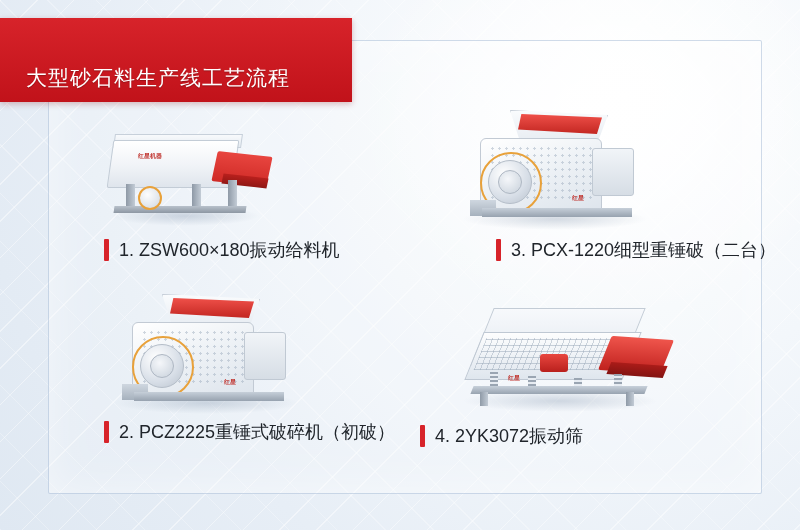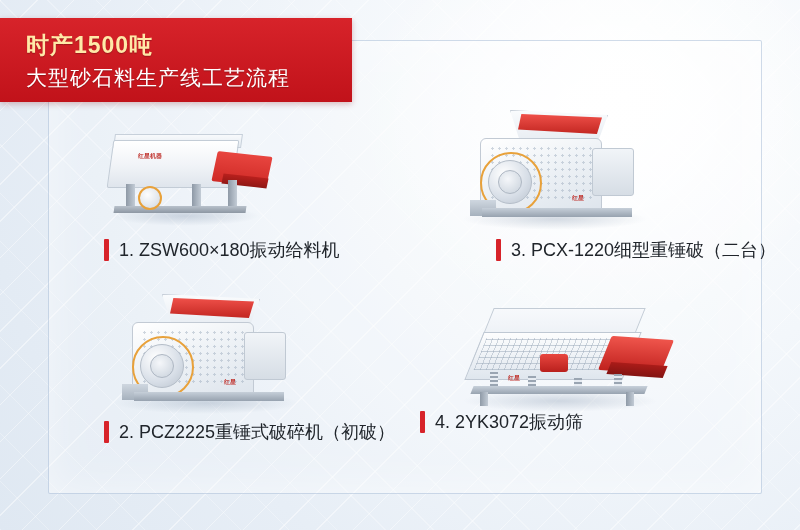--- a/index.html
+++ b/index.html
@@ -54,21 +54,21 @@
   .cap{position:absolute;display:flex;align-items:center;}
   .cap .bar{
     width:5px;height:22px;background:#d7232a;margin-right:10px;border-radius:1px;flex:0 0 auto;
   }
   .cap .txt{
     font-size:18px;color:#20252b;white-space:nowrap;
   }
   .cap-1{left:104px;top:238px;}
   .cap-2{left:104px;top:420px;justify-content:flex-end;}
   .cap-3{left:448px;top:238px;padding-left:48px;}
-  .cap-4{left:420px;top:410px;}
+  .cap-4{left:420px;top:424px;}
 
   .machine{position:absolute;}
 
   
   .shadow-ell{
     position:absolute;border-radius:50%;
     background:radial-gradient(ellipse at center, rgba(120,140,165,.30) 0%, rgba(120,140,165,0) 70%);
   }
   .circle-mark{
     position:absolute;border:2px solid #e8a13a;border-radius:50%;
@@ -232,21 +232,20 @@
 </head>
 <body>
 
 <div id="page">
   <div class="texture"></div>
   <div class="glow"></div>
 
   <div class="panel"></div>
 
   <div class="banner">
-    <div class="ln1">时产1500吨</div>
     <div class="ln2">大型砂石料生产线工艺流程</div>
   </div>
 
   <div class="machine" id="m1">
     <div class="shadow-ell" style="left:14px;top:78px;width:150px;height:20px;"></div>
     <div class="top"></div>
     <div class="body"></div>
     <div class="redchute"></div>
     <div class="redchute2"></div>
     <div class="leg l1"></div>

